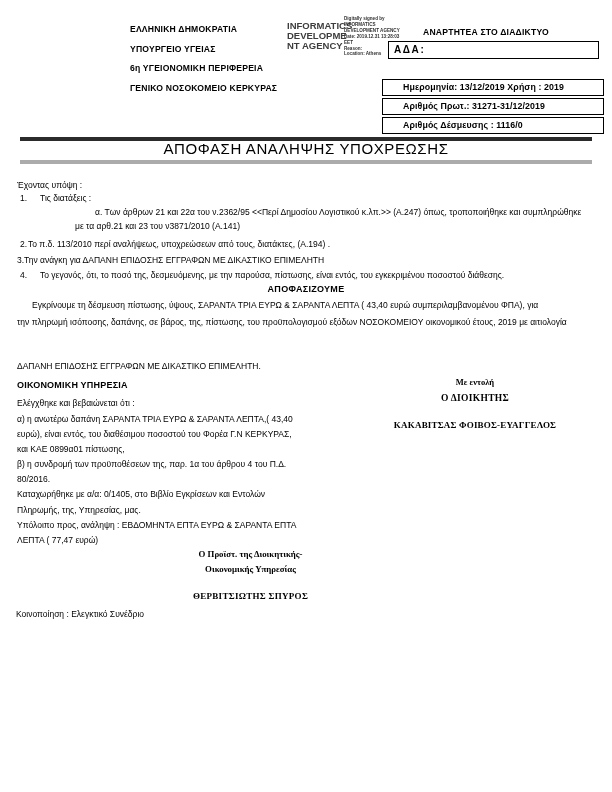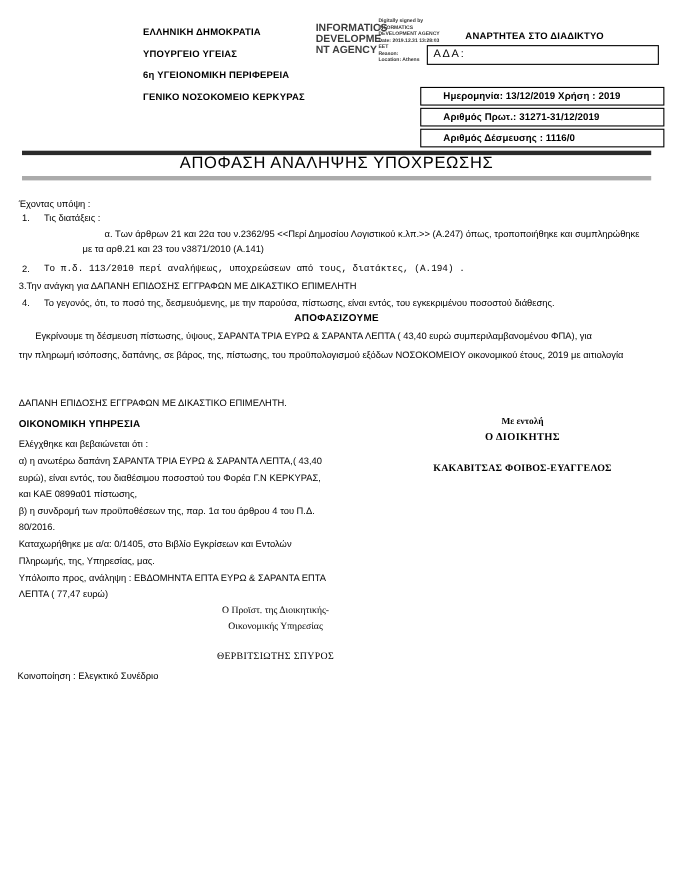--- a/index.html
+++ b/index.html
@@ -9,33 +9,33 @@
   .b{font-weight:bold;}
   .t85{font-size:8.5px;}
   .hdr-left{left:130px;top:20px;font-size:8.6px;font-weight:bold;line-height:19.5px;letter-spacing:.2px;}
   .hdr-left div{white-space:nowrap;}
   .stamp-agency{left:287px;top:21px;width:66px;font-size:9.5px;font-weight:600;line-height:10px;
                 color:#3d3d3d;white-space:normal;word-break:break-all;}
   .stamp-sig{left:344px;top:16px;font-size:4.6px;font-weight:bold;line-height:5.9px;color:#333;}
   .ada-code{left:380px;top:5px;width:212px;text-align:center;font-size:11.5px;letter-spacing:.3px;}
   .web-post{left:380px;top:27px;width:212px;text-align:center;font-size:8.6px;font-weight:bold;letter-spacing:.2px;}
   .ada-box{left:388px;top:41px;width:204px;height:16px;border:1px solid #000;
-           font-size:10px;font-weight:normal;line-height:16px;padding-left:5px;letter-spacing:1.6px;}
+           font-size:10px;font-weight:bold;line-height:16px;padding-left:5px;letter-spacing:1.6px;}
   .info-box{left:382px;width:200px;height:15px;border:1px solid #000;
             font-size:8.8px;font-weight:bold;line-height:15px;padding-left:20px;letter-spacing:.1px;}
   .rule{left:20px;width:572px;height:4px;}
   .rule-dark{background:#2b2b2b;top:137px;}
   .rule-gray{background:#ababab;top:160px;}
   .doc-title{left:0;top:140px;width:612px;text-align:center;font-size:15px;letter-spacing:.6px;}
   .fin-lines{left:17px;top:412px;font-size:8.5px;line-height:15.1px;}
   .fin-lines div{white-space:nowrap;}
   .sig-right{left:385px;top:377px;width:180px;text-align:center;
              font-family:"Liberation Serif",serif;font-weight:bold;}
   .sig-center{left:148px;top:549px;width:205px;text-align:center;
-              font-family:"Liberation Serif",serif;font-weight:normal;}
+              font-family:"Liberation Serif",serif;font-weight:bold;}
 </style>
 </head>
 <body>
 
 <div class="page">
 
   <div class="abs hdr-left">
     <div>ΕΛΛΗΝΙΚΗ ΔΗΜΟΚΡΑΤΙΑ</div>
     <div>ΥΠΟΥΡΓΕΙΟ ΥΓΕΙΑΣ</div>
     <div>6η ΥΓΕΙΟΝΟΜΙΚΗ ΠΕΡΙΦΕΡΕΙΑ</div>
@@ -63,21 +63,21 @@
   <div class="abs rule rule-dark"></div>
   <div class="abs doc-title">ΑΠΟΦΑΣΗ ΑΝΑΛΗΨΗΣ ΥΠΟΧΡΕΩΣΗΣ</div>
   <div class="abs rule rule-gray"></div>
 
   <div class="abs t85" style="left:17px;top:180px;">Έχοντας υπόψη :</div>
   <div class="abs t85" style="left:20px;top:193px;">1.</div>
   <div class="abs t85" style="left:40px;top:193px;">Τις διατάξεις :</div>
   <div class="abs t85" style="left:63px;top:207px;margin-left:32px;">α. Των άρθρων 21 και 22α του ν.2362/95  &lt;&lt;Περί Δημοσίου Λογιστικού κ.λπ.&gt;&gt; (Α.247) όπως, τροποποιήθηκε και συμπληρώθηκε</div>
   <div class="abs t85" style="left:75px;top:221px;">με τα αρθ.21 και 23 του ν3871/2010 (Α.141)</div>
   <div class="abs t85" style="left:20px;top:239px;">2.</div>
-  <div class="abs t85" style="left:40px;top:239px;font-family:Liberation Mono, monospace;">Το π.δ. 113/2010 περί αναλήψεως, υποχρεώσεων από τους, διατάκτες, (Α.194) .</div>
+  <div class="abs t85" style="left:28px;top:239px;">Το π.δ. 113/2010 περί αναλήψεως, υποχρεώσεων από τους, διατάκτες, (Α.194) .</div>
   <div class="abs t85" style="left:17px;top:255px;">3.Την ανάγκη για ΔΑΠΑΝΗ ΕΠΙΔΟΣΗΣ ΕΓΓΡΑΦΩΝ ΜΕ ΔΙΚΑΣΤΙΚΟ ΕΠΙΜΕΛΗΤΗ</div>
   <div class="abs t85" style="left:20px;top:270px;">4.</div>
   <div class="abs t85" style="left:40px;top:270px;">Το γεγονός, ότι, το ποσό της, δεσμευόμενης, με την παρούσα, πίστωσης, είναι εντός, του εγκεκριμένου ποσοστού διάθεσης.</div>
 
   <div class="abs b" style="left:0;top:284px;width:612px;text-align:center;font-size:9px;letter-spacing:.3px;">ΑΠΟΦΑΣΙΖΟΥΜΕ</div>
   <div class="abs t85" style="left:32px;top:300px;">Εγκρίνουμε τη δέσμευση πίστωσης, ύψους, ΣΑΡΑΝΤΑ ΤΡΙΑ ΕΥΡΩ &amp; ΣΑΡΑΝΤΑ ΛΕΠΤΑ ( 43,40 ευρώ συμπεριλαμβανομένου ΦΠΑ), για</div>
   <div class="abs t85" style="left:17px;top:317px;">την πληρωμή ισόποσης, δαπάνης, σε βάρος, της, πίστωσης, του προϋπολογισμού εξόδων ΝΟΣΟΚΟΜΕΙΟΥ οικονομικού έτους, 2019 με αιτιολογία</div>
   <div class="abs t85" style="left:17px;top:361px;">ΔΑΠΑΝΗ ΕΠΙΔΟΣΗΣ ΕΓΓΡΑΦΩΝ ΜΕ ΔΙΚΑΣΤΙΚΟ ΕΠΙΜΕΛΗΤΗ.</div>
 
   <div class="abs b" style="left:17px;top:380px;font-size:9px;letter-spacing:.2px;">ΟΙΚΟΝΟΜΙΚΗ ΥΠΗΡΕΣΙΑ</div>

